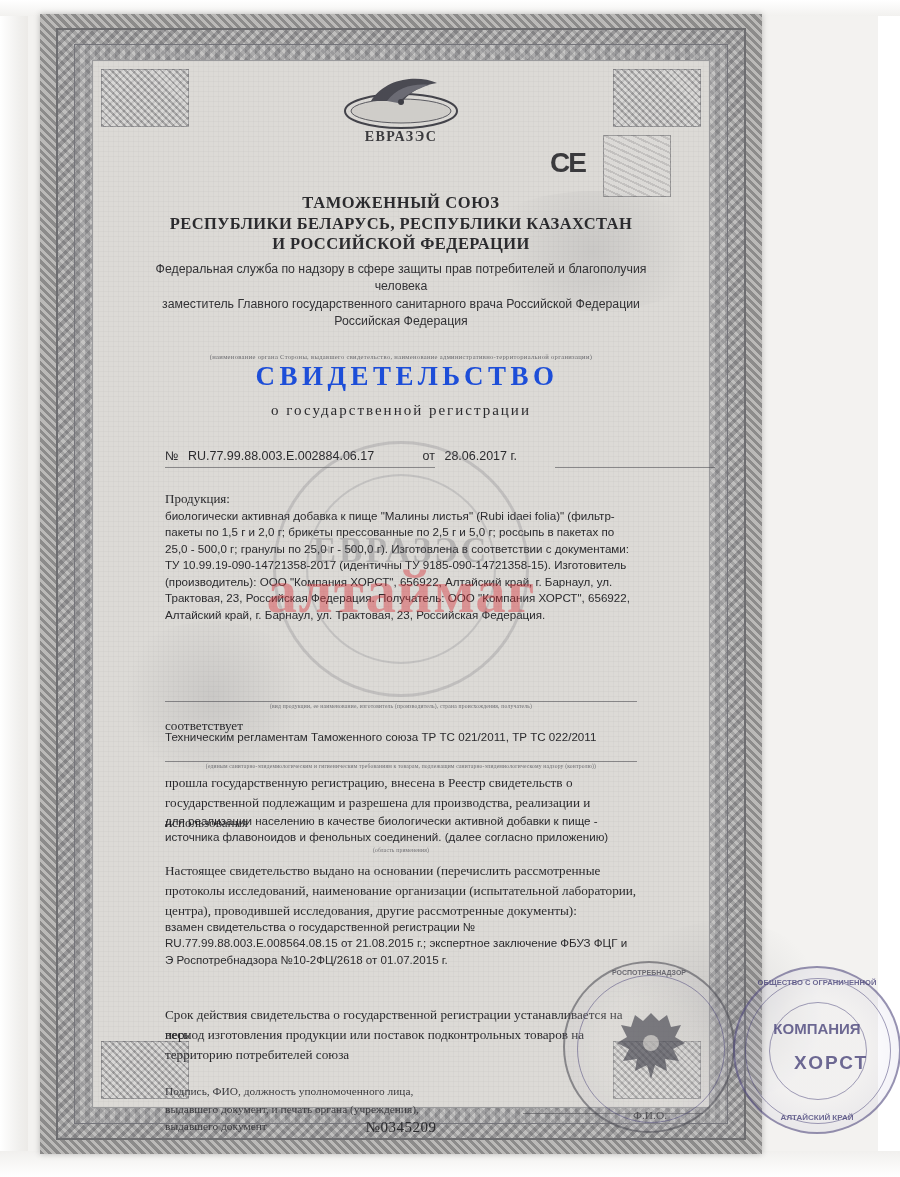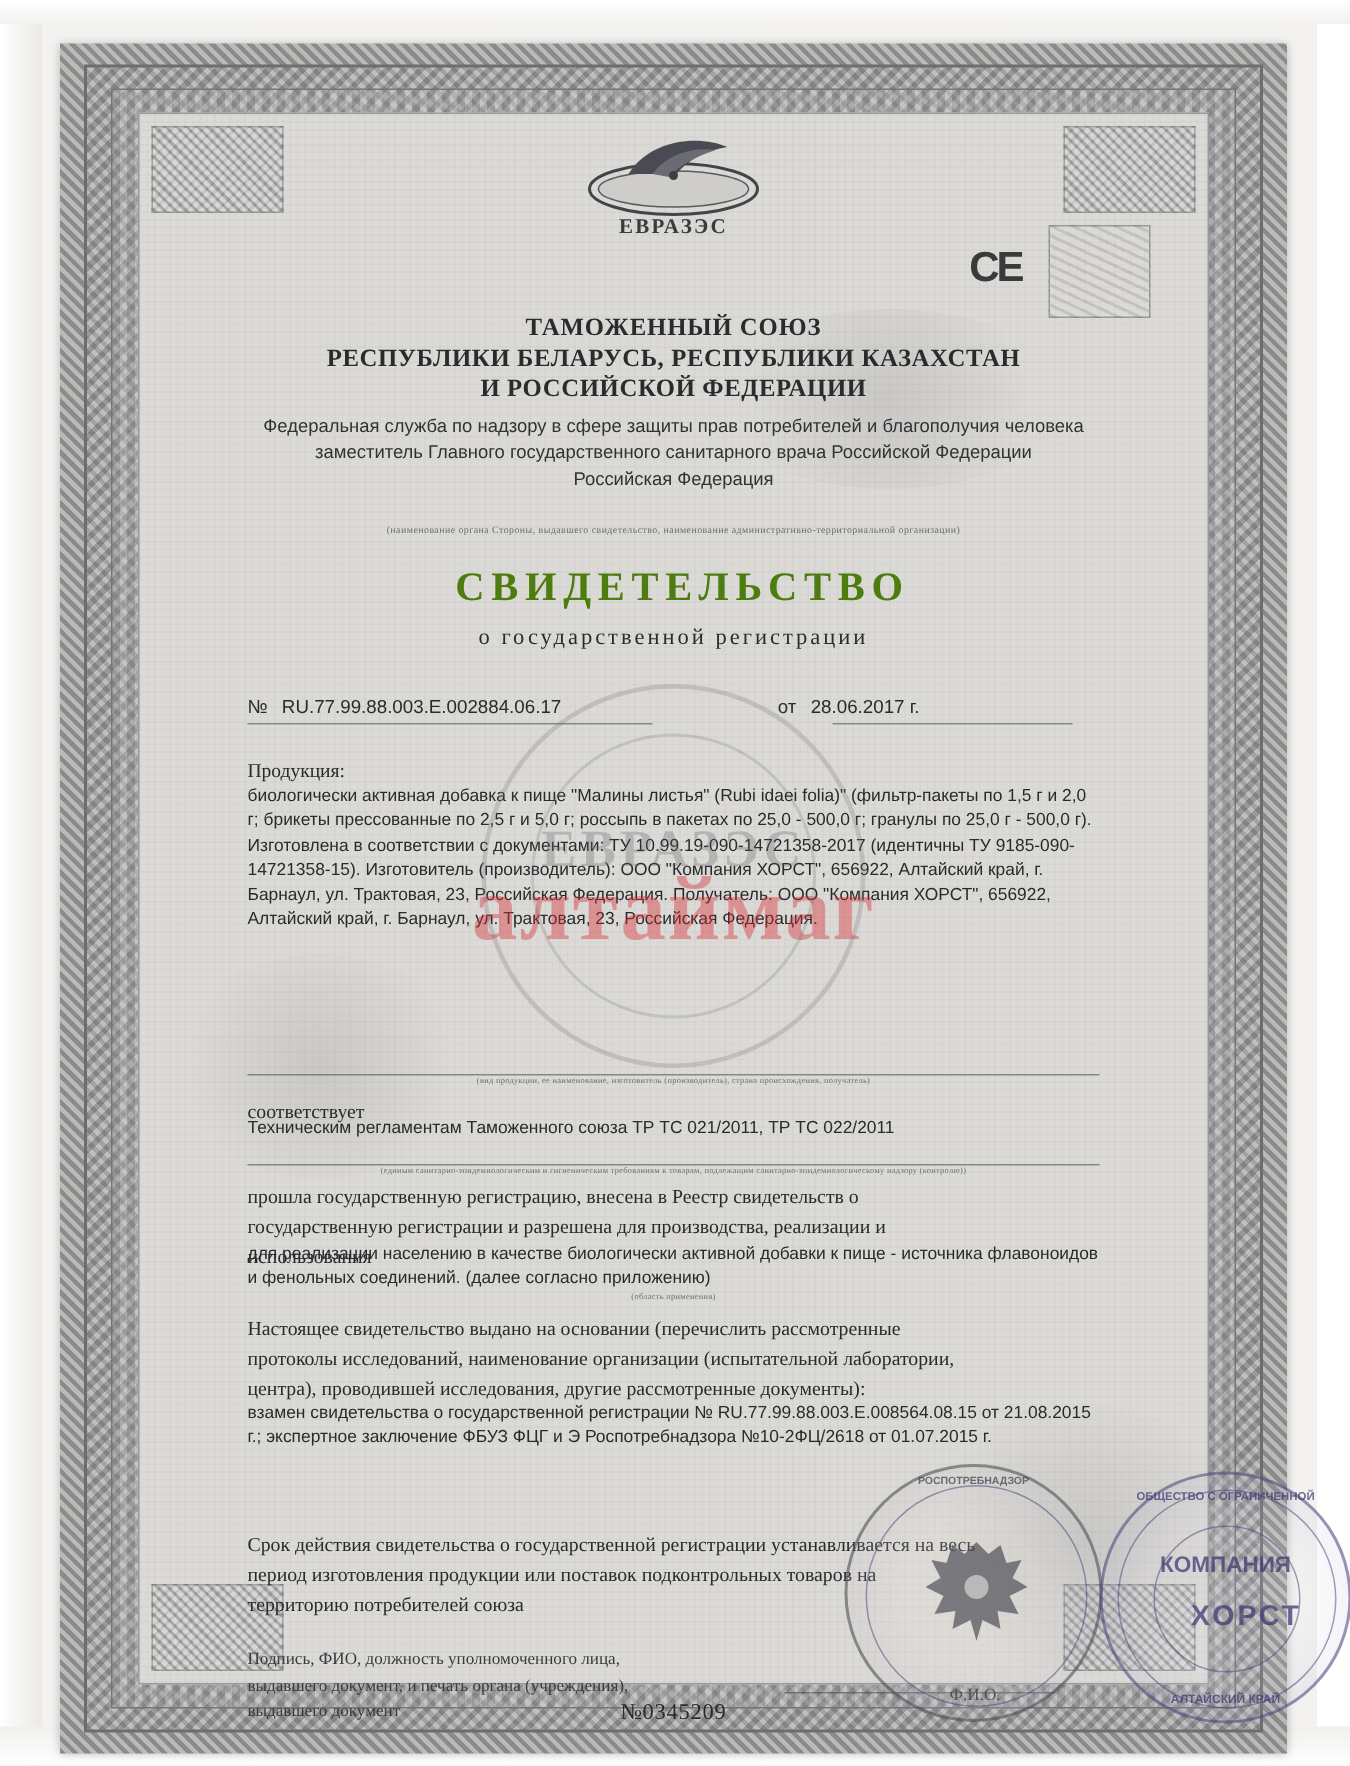--- a/index.html
+++ b/index.html
@@ -41,22 +41,22 @@
   }
   .scan-shadow-bottom {
     position: absolute;
     left: 0; bottom: 0; width: 900px; height: 26px;
     background: linear-gradient(0deg,#ffffff 0%, #f1f0ee 100%);
   }
 
   
   .cert {
     position: absolute;
-    left: 40px; top: 29px;
-    width: 818px; height: 1140px;
+    left: 40px; top: 14px;
+    width: 722px; height: 1140px;
     background: #c9c7c3;
     box-shadow: 0 0 6px rgba(0,0,0,0.25);
   }
   .cert-border-outer {
     position: absolute;
     left: 0; top: 0; right: 0; bottom: 0;
     background:
       repeating-linear-gradient(45deg, rgba(90,90,92,0.55) 0 3px, rgba(160,160,162,0.35) 3px 6px);
   }
   .cert-border-mid {
@@ -192,21 +192,21 @@
   }
 
   .main-title {
     position: absolute;
     left: 0; right: 0;
     top: 300px;
     text-align: center;
     font-size: 27px;
     font-weight: bold;
     letter-spacing: 4.5px;
-    color: #4d7c0f;
+    color: #1d4ed8;
     padding-left: 12px;
   }
   .sub-title {
     position: absolute;
     left: 0; right: 0;
     top: 341px;
     text-align: center;
     font-size: 15px;
     letter-spacing: 2px;
     color: #2b2b2e;
@@ -438,21 +438,21 @@
         <div class="body-text" style="left:72px; right:72px; top:447px;">биологически активная добавка к пище "Малины листья" (Rubi idaei folia)" (фильтр-пакеты по 1,5 г и 2,0 г; брикеты прессованные по 2,5 г и 5,0 г; россыпь в пакетах по 25,0 - 500,0 г; гранулы по 25,0 г - 500,0 г). Изготовлена в соответствии с документами: ТУ 10.99.19-090-14721358-2017 (идентичны ТУ 9185-090-14721358-15). Изготовитель (производитель): ООО "Компания ХОРСТ", 656922, Алтайский край, г. Барнаул, ул. Трактовая, 23, Российская Федерация. Получатель: ООО "Компания ХОРСТ", 656922, Алтайский край, г. Барнаул, ул. Трактовая, 23, Российская Федерация.</div>
         <div class="rule" style="left:72px; right:72px; top:640px;"></div>
         <div class="micro-line" style="left:72px; right:72px; top:642px; text-align:center;">(вид продукции, ее наименование, изготовитель (производитель), страна происхождения, получатель)</div>
 
         <div class="serif-text" style="left:72px; top:655px;">соответствует</div>
         <div class="body-text" style="left:72px; right:72px; top:668px;">Техническим регламентам Таможенного союза ТР ТС 021/2011, ТР ТС 022/2011</div>
         <div class="rule" style="left:72px; right:72px; top:700px;"></div>
         <div class="micro-line" style="left:72px; right:72px; top:702px; text-align:center;">(единым санитарно-эпидемиологическим и гигиеническим требованиям к товарам, подлежащим санитарно-эпидемиологическому надзору (контролю))</div>
 
         <div class="serif-text justify" style="left:72px; right:72px; top:712px;">прошла государственную регистрацию, внесена в Реестр свидетельств о</div>
-        <div class="serif-text justify" style="left:72px; right:72px; top:732px;">государственную регистрации и разрешена для производства, реализации и</div>
+        <div class="serif-text justify" style="left:72px; right:72px; top:732px;">государственной подлежащим и разрешена для производства, реализации и</div>
         <div class="serif-text" style="left:72px; right:72px; top:752px;">использования</div>
         <div class="body-text" style="left:72px; right:72px; top:752px;">для реализации населению в качестве биологически активной добавки к пище - источника флавоноидов и фенольных соединений. (далее согласно приложению)</div>
         <div class="micro-line" style="left:72px; right:72px; top:786px; text-align:center;">(область применения)</div>
 
         <div class="serif-text" style="left:72px; right:72px; top:800px;">Настоящее свидетельство выдано на основании (перечислить рассмотренные</div>
         <div class="serif-text" style="left:72px; right:72px; top:820px;">протоколы исследований, наименование организации (испытательной лаборатории,</div>
         <div class="serif-text" style="left:72px; right:72px; top:840px;">центра), проводившей исследования, другие рассмотренные документы):</div>
         <div class="body-text" style="left:72px; right:72px; top:858px;">взамен свидетельства о государственной регистрации № RU.77.99.88.003.Е.008564.08.15 от 21.08.2015 г.; экспертное заключение ФБУЗ ФЦГ и Э Роспотребнадзора №10-2ФЦ/2618 от 01.07.2015 г.</div>
 
         <div class="serif-text" style="left:72px; right:72px; top:944px;">Срок действия свидетельства о государственной регистрации устанавливается на весь</div>

